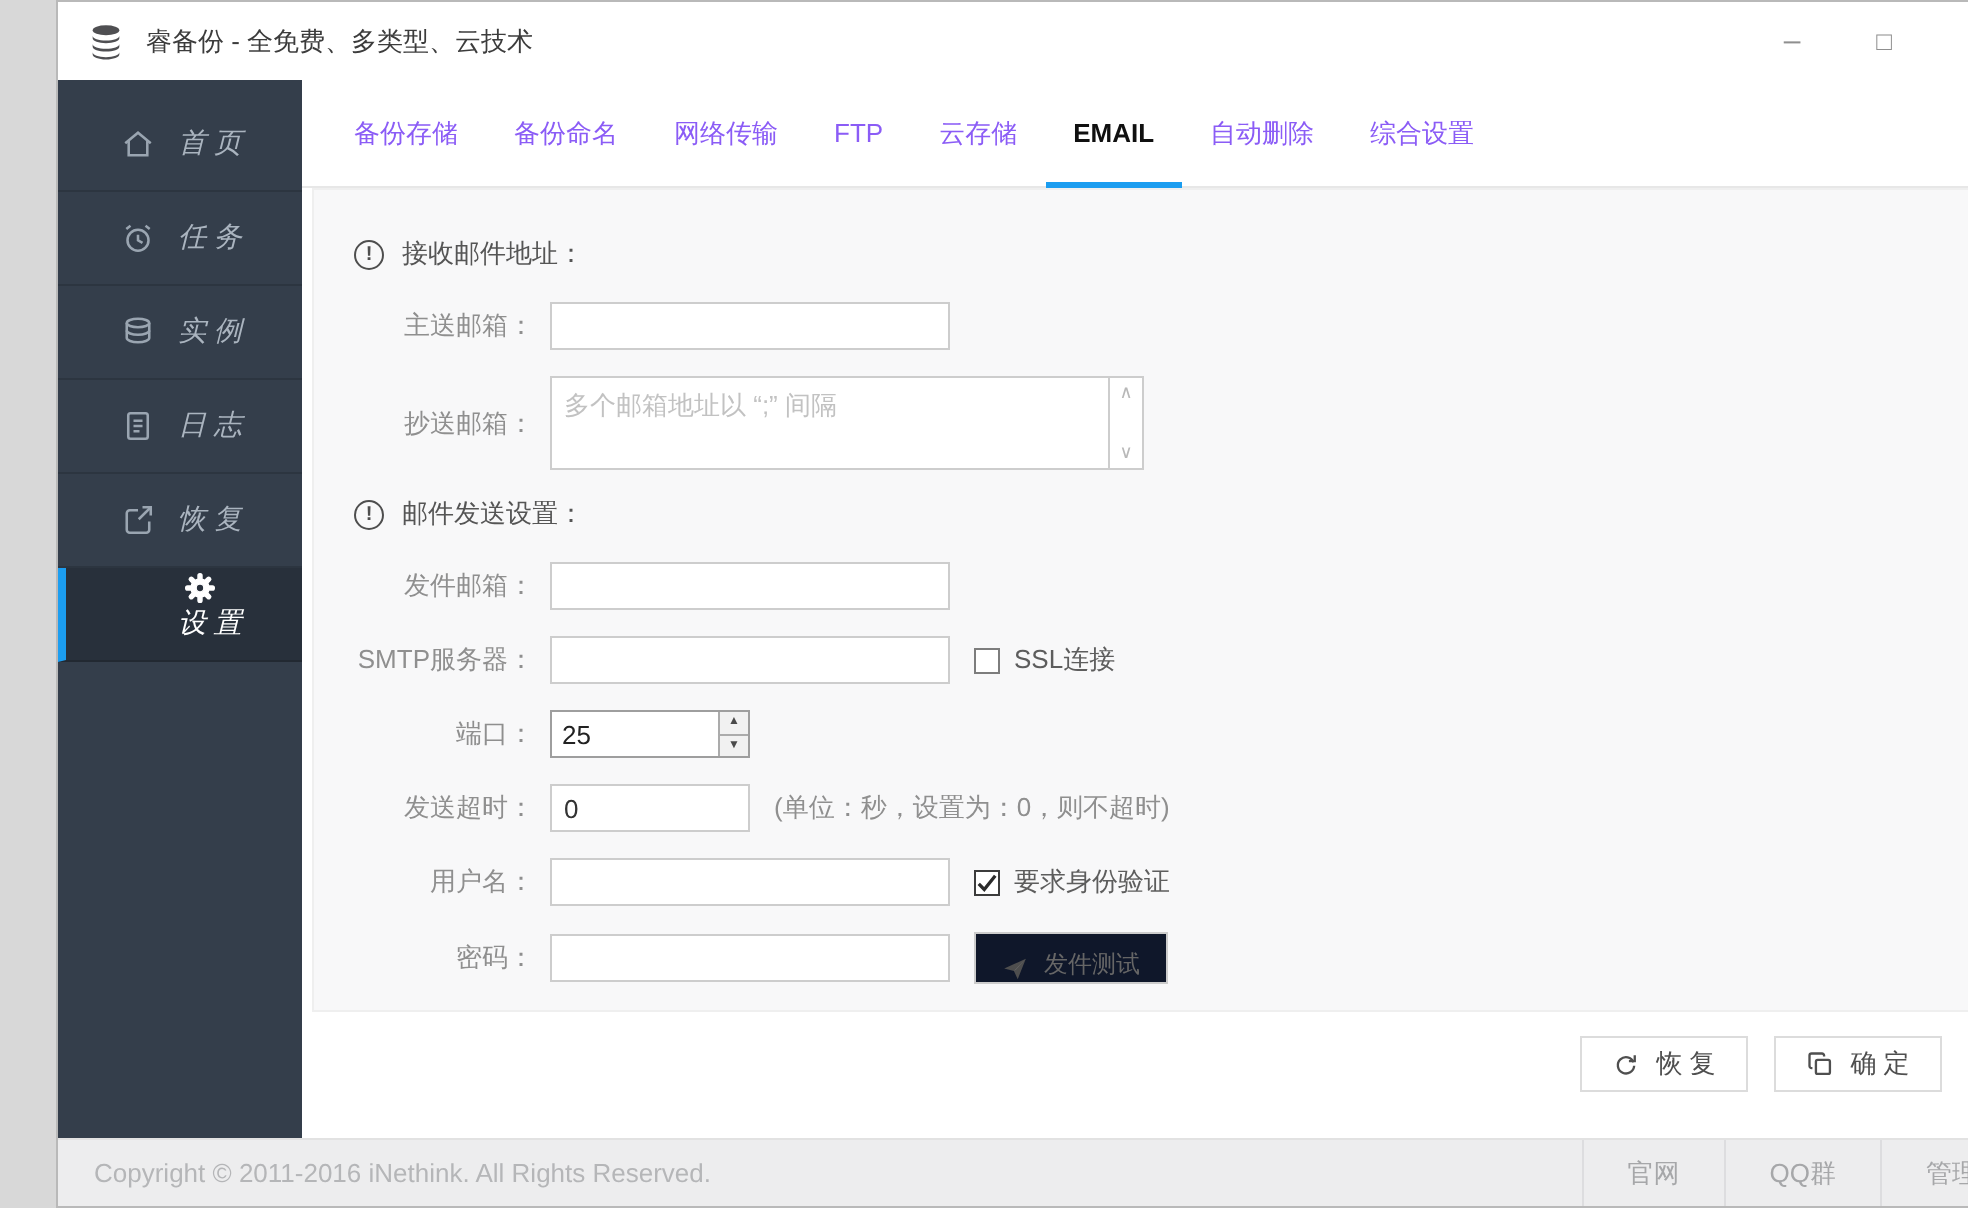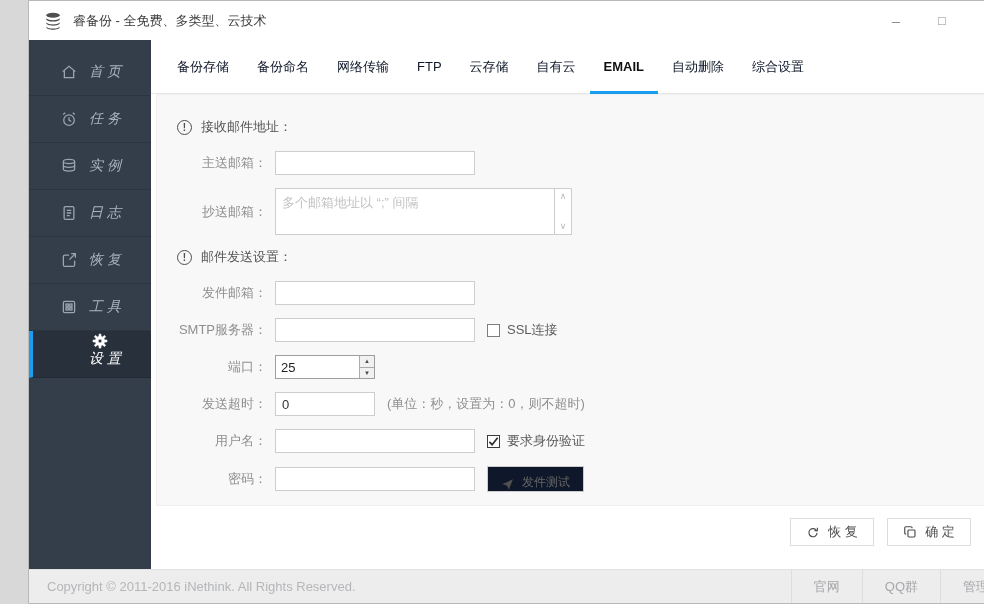--- a/index.html
+++ b/index.html
@@ -27,21 +27,21 @@
   .side-item{height:47px;display:flex;align-items:center;padding-left:30px;
     color:#aab4bf;font-size:14px;border-bottom:1px solid rgba(0,0,0,0.14);cursor:pointer;font-style:italic;}
   .side-item .s-ic{width:19px;height:19px;margin-right:11px;display:flex;align-items:center;justify-content:center;}
   .side-item svg{stroke:#9aa5b1;}
   .side-item.active{background:#28303b;border-left:4px solid #1b9df0;padding-left:26px;color:#fff;flex-direction:column;}
   .side-item.active svg{stroke:#fff;}
   
   .content{flex:1;background:#fff;position:relative;display:flex;flex-direction:column;}
   .tabbar{height:54px;display:flex;align-items:stretch;padding-left:12px;
     border-bottom:1px solid #e7e7e7;flex-shrink:0;}
-  .tab{padding:0 14px;font-size:13px;color:#0f172a;display:flex;align-items:center;
+  .tab{padding:0 14px;font-size:13px;color:#8b5cf6;display:flex;align-items:center;
     position:relative;cursor:pointer;white-space:nowrap;}
   .tab.active{font-weight:bold;color:#101010;}
   .tab.active::after{content:"";position:absolute;left:0;right:0;bottom:-1px;height:3px;background:#1b9df0;}
   
   .panel{margin:0 22px 0 5px;height:412px;background:#f8f8f9;border:1px solid #efefef;
     padding-top:15px;overflow:hidden;}
   .section-head{display:flex;align-items:center;margin:8px 0 15px 20px;color:#555;font-size:13px;}
   .alert-ic{width:15px;height:15px;border:1.4px solid #4e4e4e;border-radius:50%;
     color:#4e4e4e;font-size:10px;font-weight:bold;line-height:13px;text-align:center;
     margin-right:9px;flex-shrink:0;}
@@ -151,32 +151,20 @@
       <div class="side-item">
         <span class="s-ic">
           <svg width="18" height="18" viewBox="0 0 24 24" fill="none" stroke-width="1.7">
             <path d="M19.5 13v5.5a2 2 0 0 1-2 2h-11a2 2 0 0 1-2-2v-11a2 2 0 0 1 2-2H12"></path>
             <path d="M15 3.5h5.5V9"></path>
               <path d="M20 4 12.5 11.5"></path>
             </svg>
         </span>
         <span>恢 复</span>
       </div>
-      <div class="side-item">
-        <span class="s-ic">
-          <svg width="18" height="18" viewBox="0 0 24 24" fill="none" stroke-width="1.7">
-            <rect x="4.5" y="4.5" width="15" height="15" rx="2"></rect>
-            <rect x="8" y="8" width="3" height="3"></rect>
-              <rect x="13" y="8" width="3" height="3"></rect>
-            <rect x="8" y="13" width="3" height="3"></rect>
-              <rect x="13" y="13" width="3" height="3"></rect>
-            </svg>
-        </span>
-        <span>工 具</span>
-      </div>
       <div class="side-item active">
         <span class="s-ic">
           <svg width="18" height="18" viewBox="0 0 24 24" fill="#fff" stroke="none">
             <g>
               <rect x="10.7" y="2.5" width="2.6" height="19" rx="1.2"></rect>
               <rect x="10.7" y="2.5" width="2.6" height="19" rx="1.2" transform="rotate(45 12 12)"></rect>
               <rect x="10.7" y="2.5" width="2.6" height="19" rx="1.2" transform="rotate(90 12 12)"></rect>
               <rect x="10.7" y="2.5" width="2.6" height="19" rx="1.2" transform="rotate(135 12 12)"></rect>
               <circle cx="12" cy="12" r="6"></circle>
             </g>
@@ -188,21 +176,20 @@
     </div>
 
     <div class="content">
 
       <div class="tabbar">
         <div class="tab">备份存储</div>
         <div class="tab">备份命名</div>
         <div class="tab">网络传输</div>
         <div class="tab">FTP</div>
         <div class="tab">云存储</div>
-        <div class="tab">自有云</div>
         <div class="tab active">EMAIL</div>
         <div class="tab">自动删除</div>
         <div class="tab">综合设置</div>
       </div>
 
       <div class="panel">
 
         <div class="section-head">
           <span class="alert-ic">!</span>
           <span>接收邮件地址：</span>

